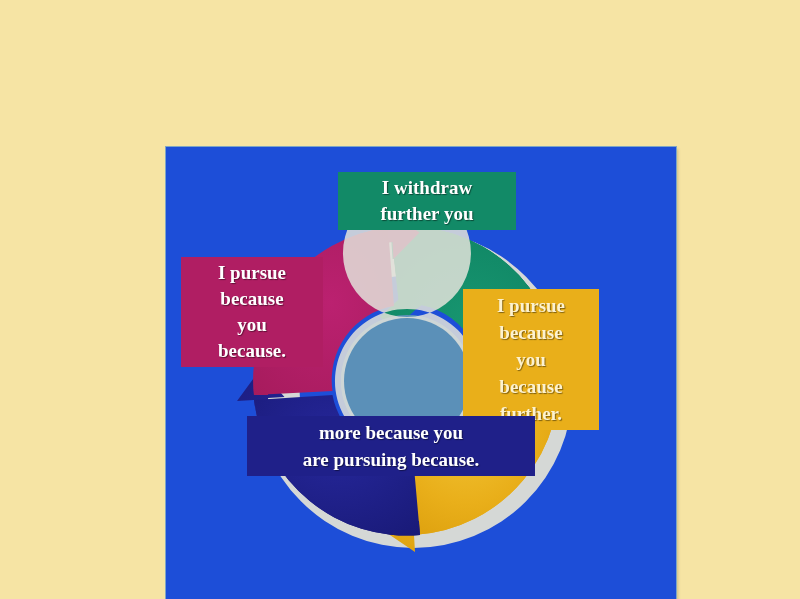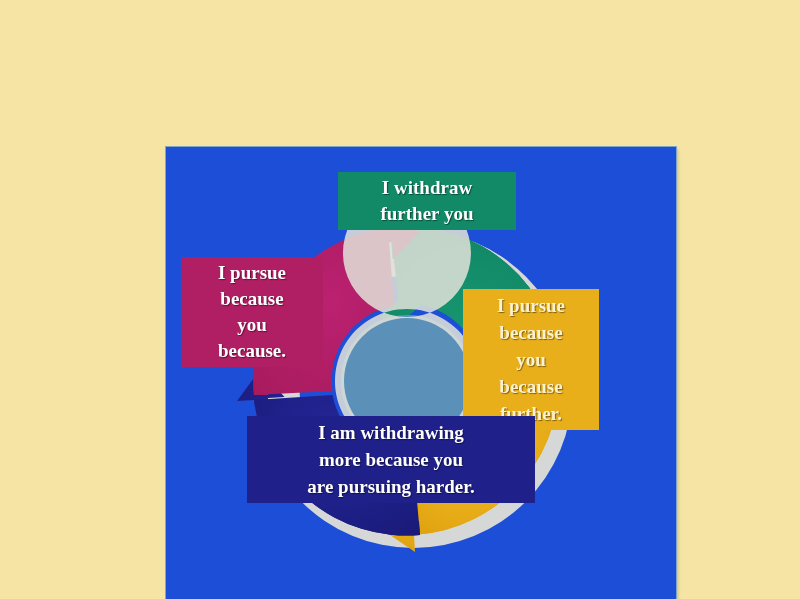--- a/index.html
+++ b/index.html
@@ -296,23 +296,22 @@
 
       <div class="seg-label" id="label-gold">
         <span class="ln">I pursue</span>
         <span class="ln">because</span>
         <span class="ln">you</span>
         <span class="ln">because</span>
         <span class="ln">further.</span>
       </div>
 
       <div class="seg-label" id="label-navy">
-        <span class="ln">I am withdrawing</span>
         <span class="ln">more because you</span>
-        <span class="ln">are pursuing harder.</span>
+        <span class="ln">are pursuing because.</span>
       </div>
 
       <div class="seg-label" id="label-magenta">
         <span class="ln">I pursue</span>
         <span class="ln">because</span>
         <span class="ln">you</span>
         <span class="ln">because.</span>
       </div>
 
     </div>

